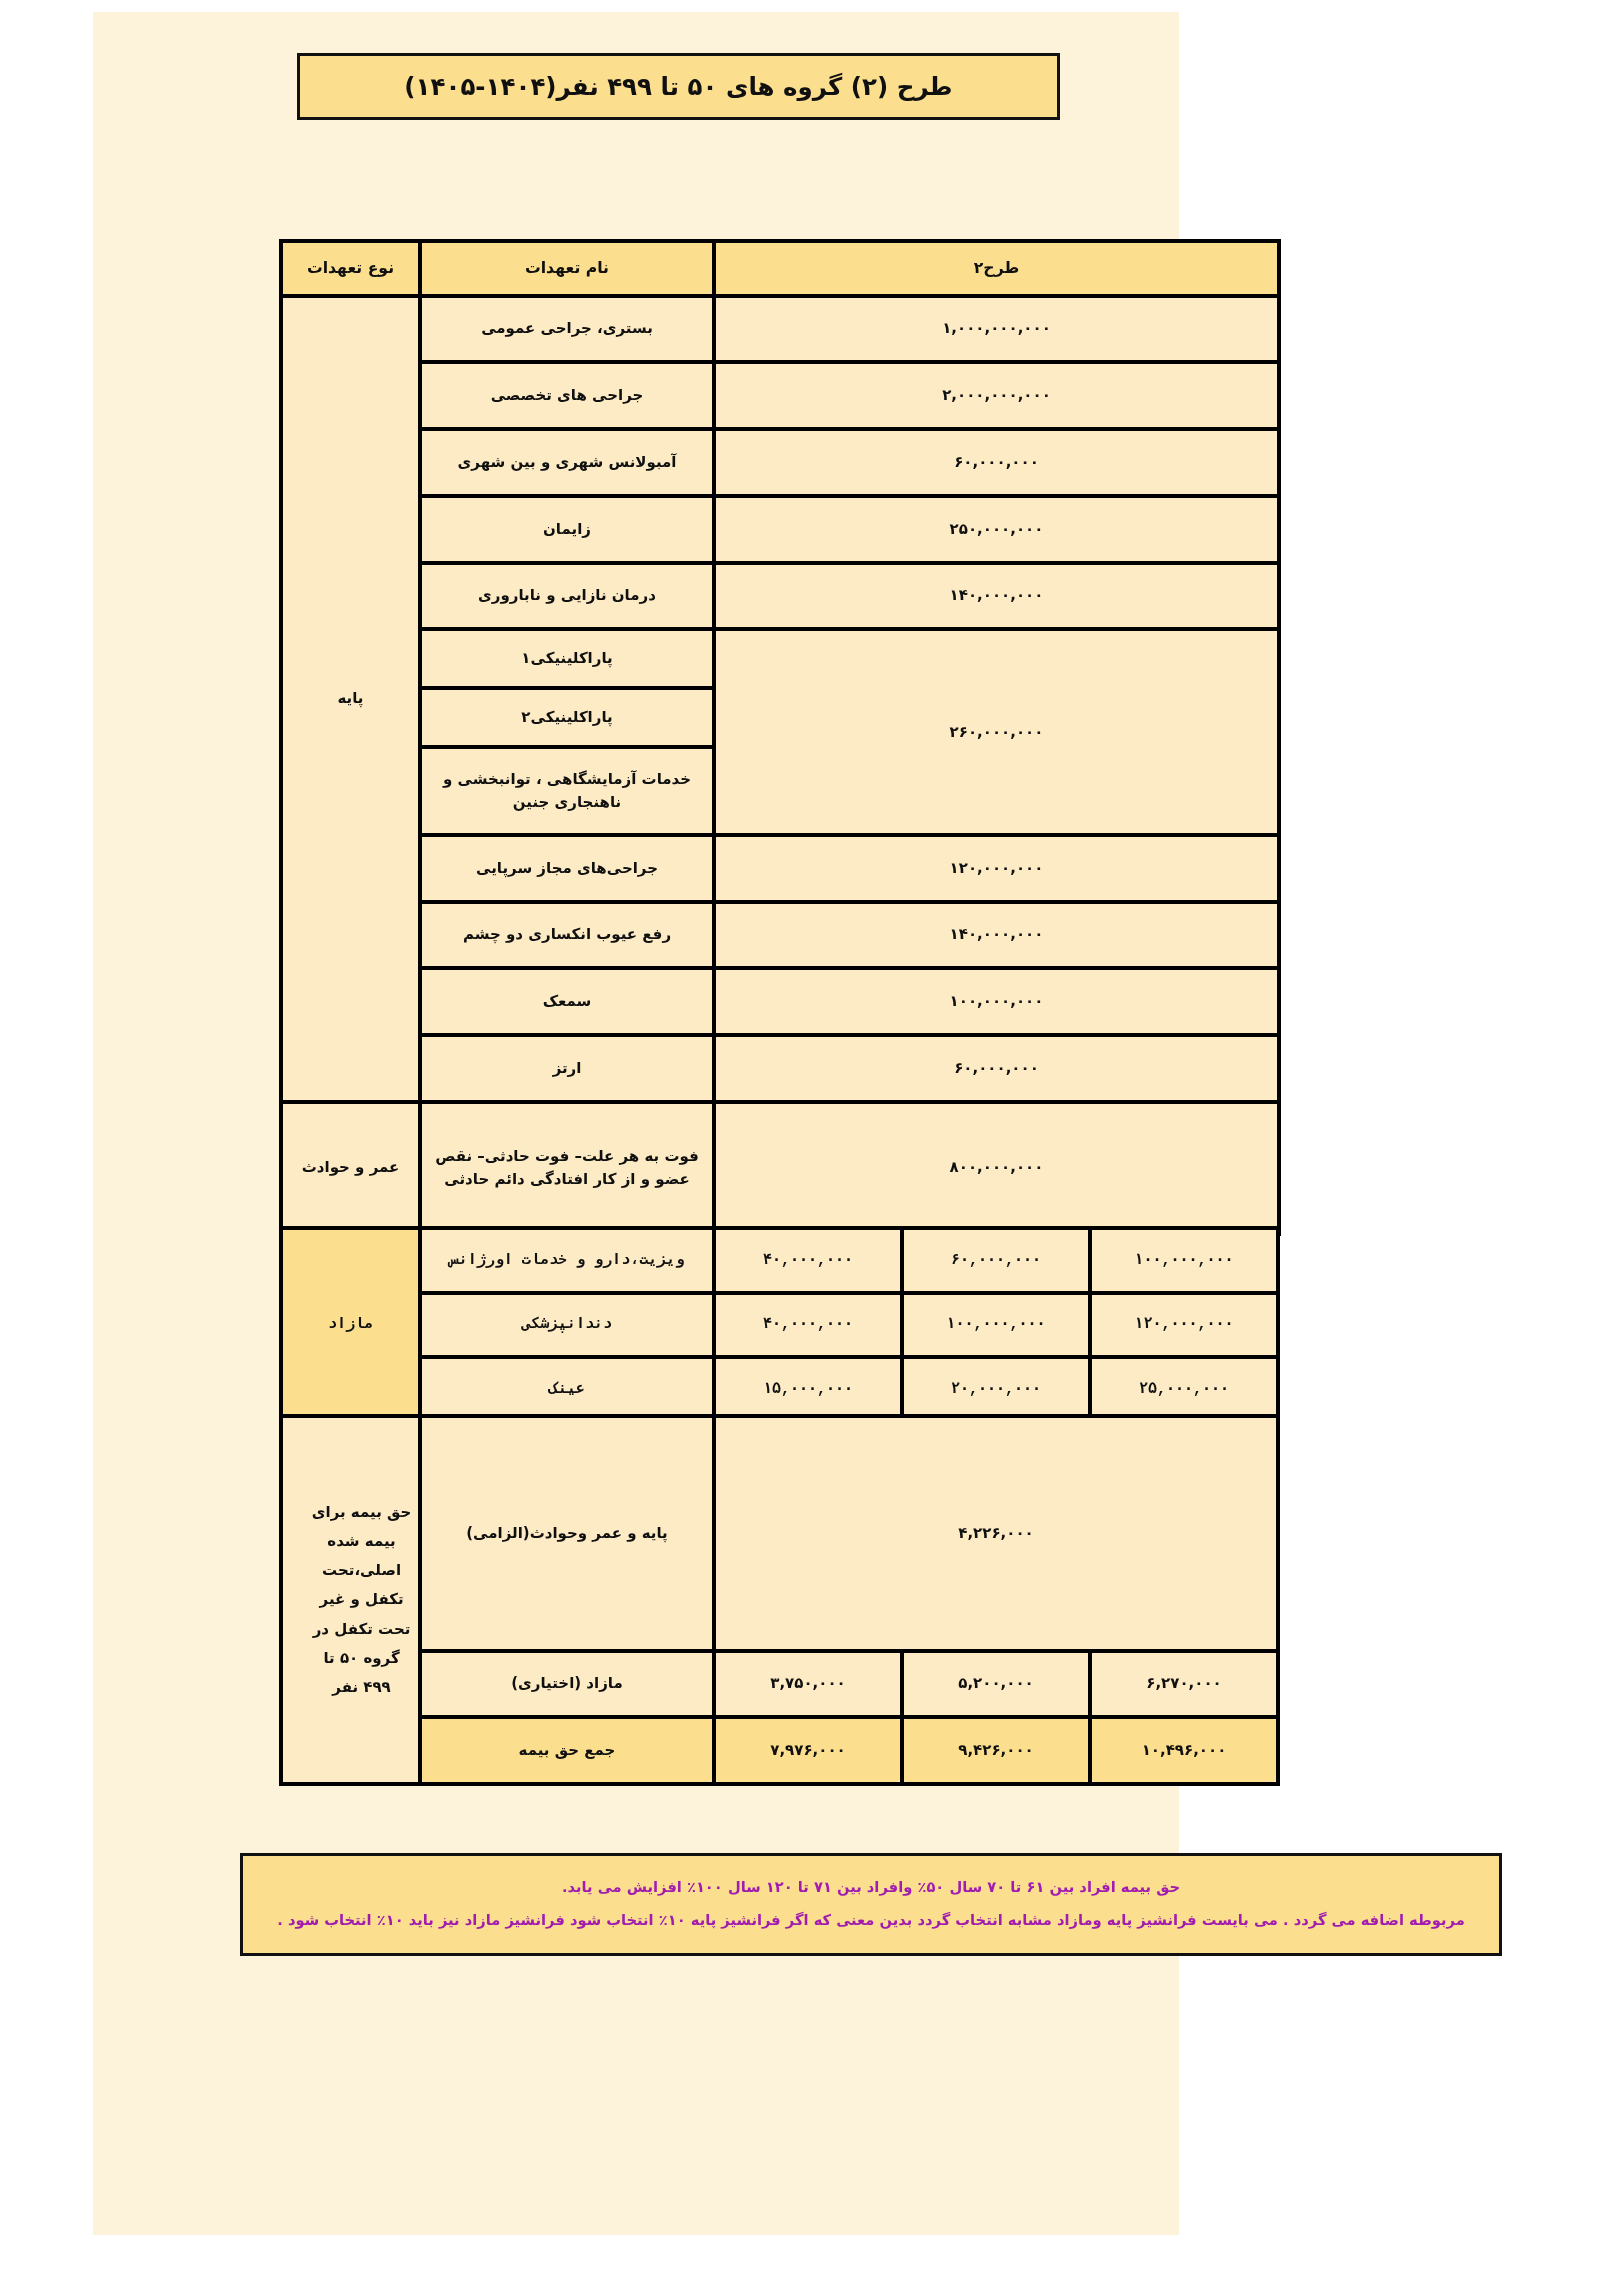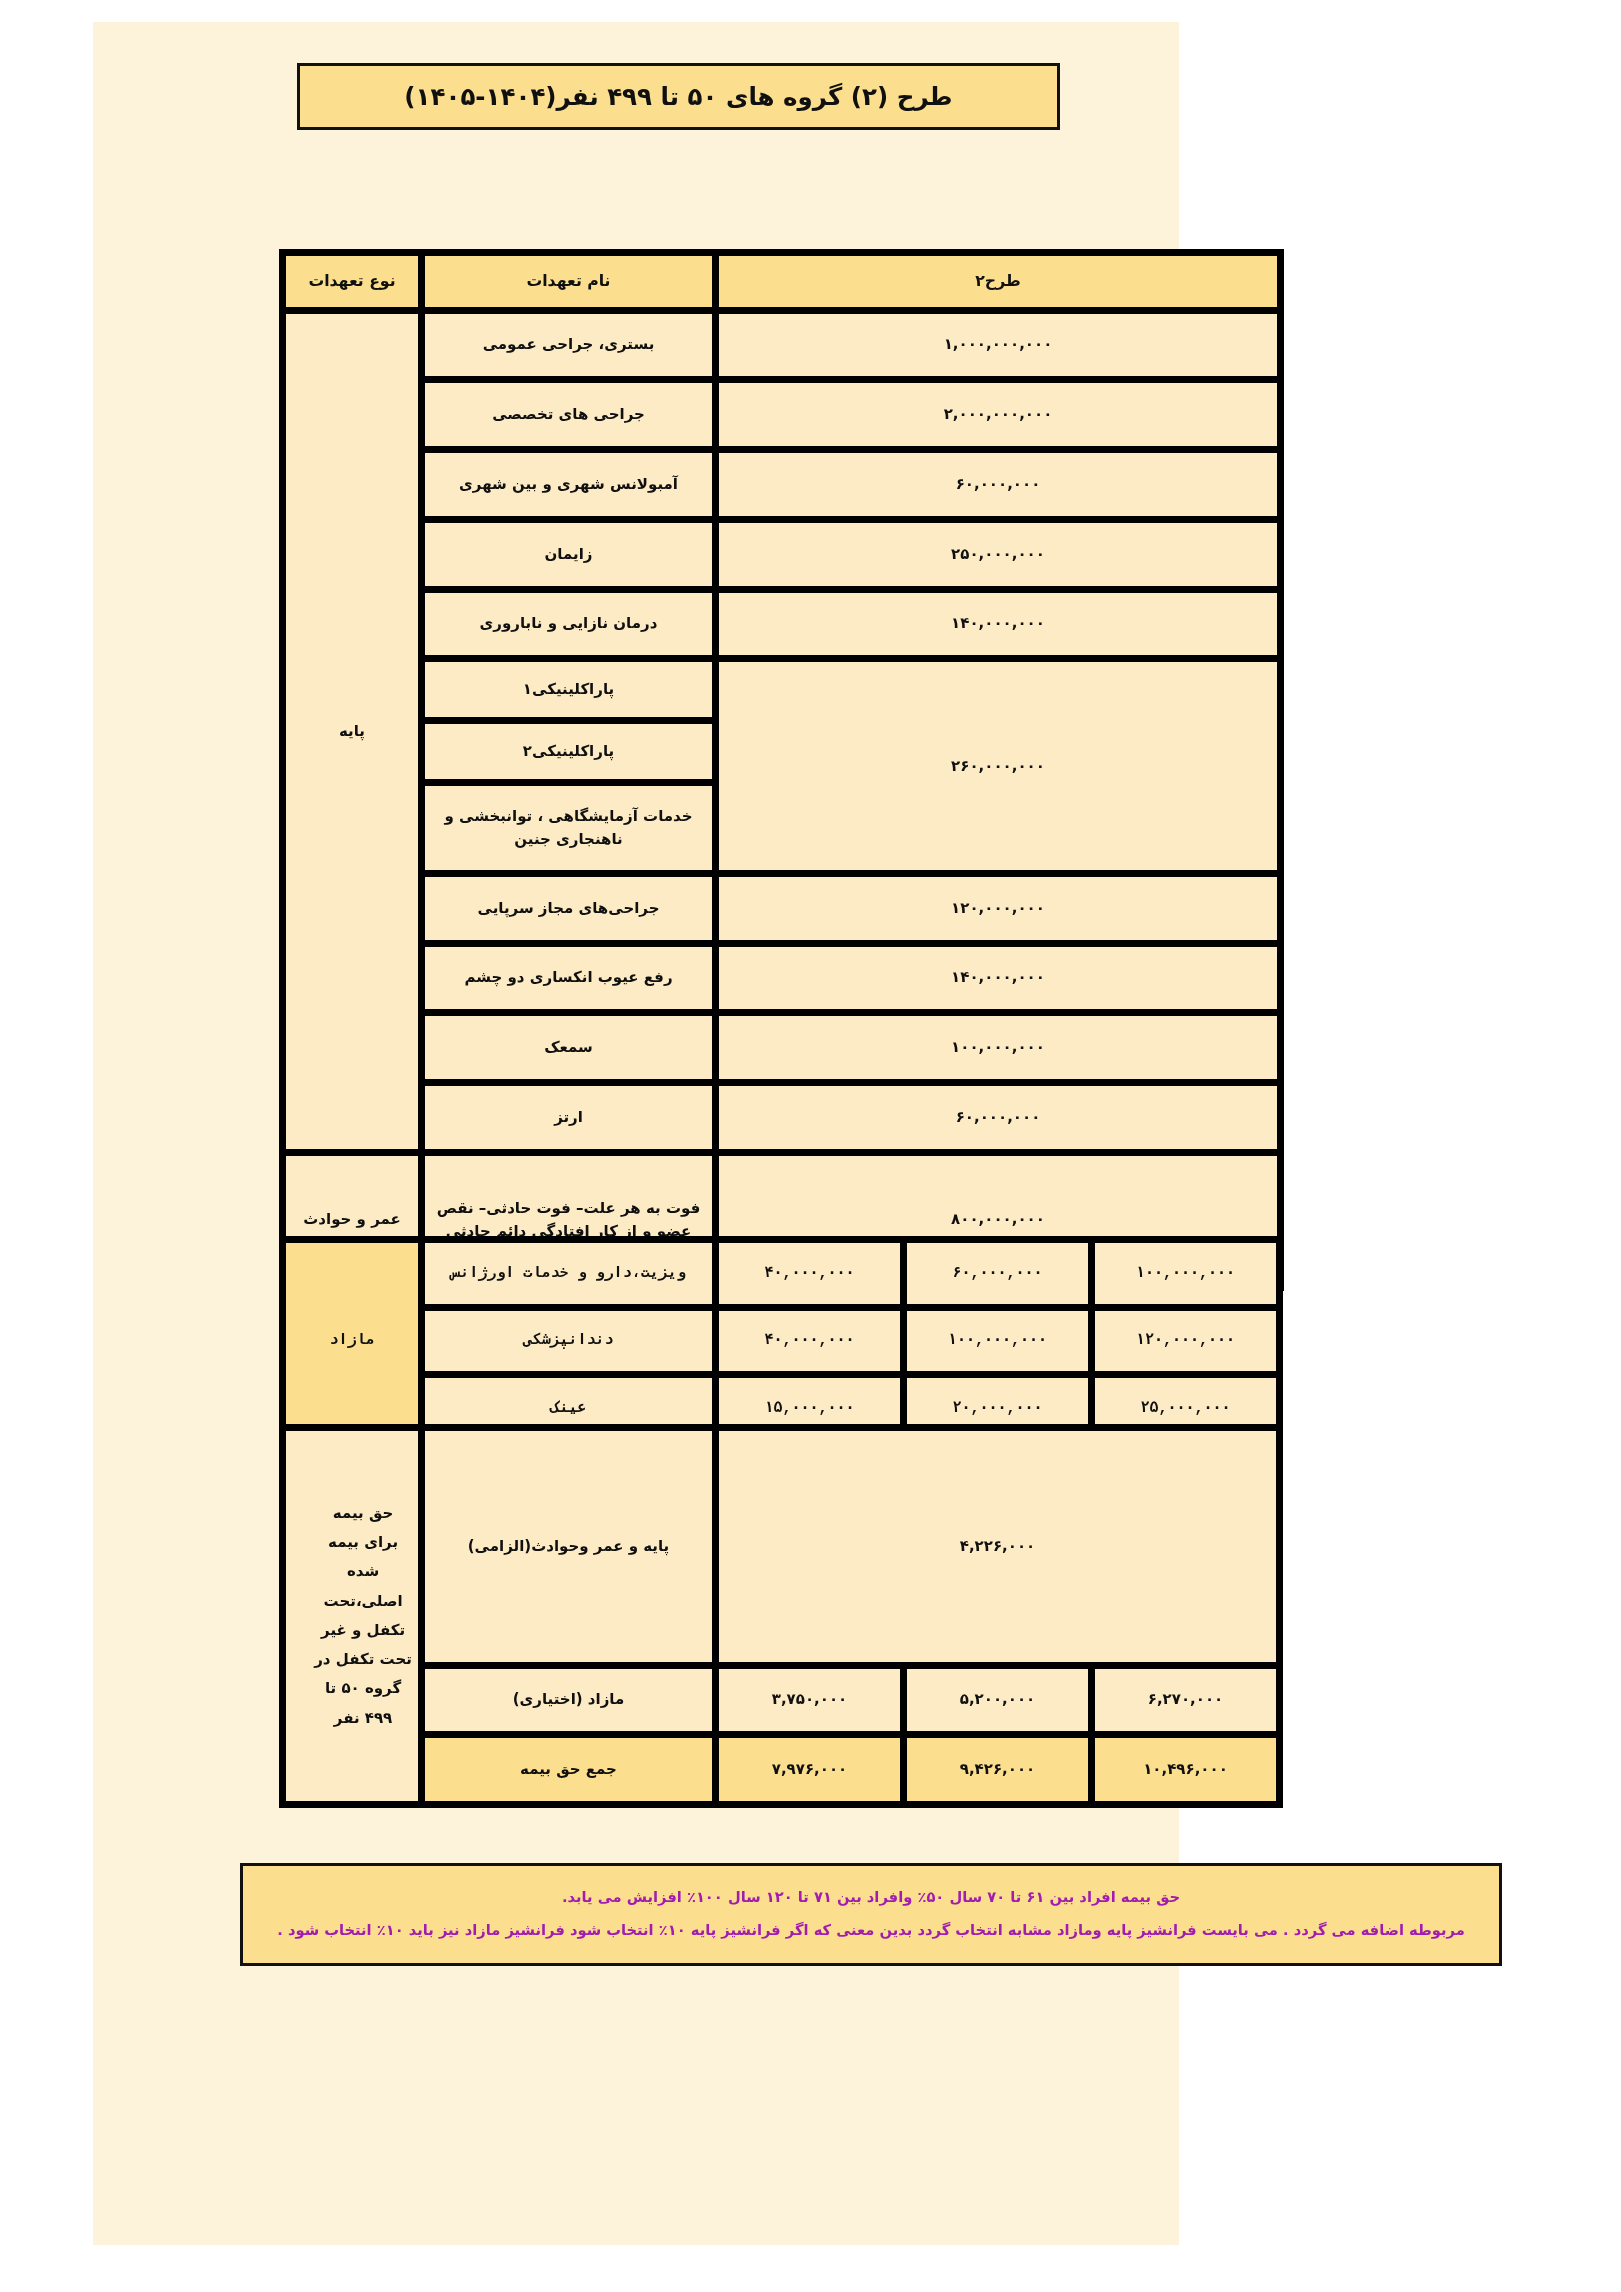--- a/index.html
+++ b/index.html
@@ -13,21 +13,20 @@
     font-family: "DejaVu Sans", "Liberation Sans", sans-serif;
     overflow: hidden;
   }
   .page {
     position: absolute;
     left: 93px;
     top: 11.8px;
     width: 1086px;
     height: 2223px;
     background: #FDF3DA;
-    margin-top: 10px;
   }
 
   
   .title-wrap {
     position: absolute;
     left: 204px;
     top: 41px;
     width: 763px;
     height: 67px;
     box-sizing: border-box;
@@ -47,21 +46,21 @@
 
   
   .tbl {
     position: absolute;
     border-collapse: collapse;
     border: 2.9px solid #111111;
     background: #FCEBC5;
     table-layout: fixed;
   }
   .tbl td, .tbl th {
-    border: 7px solid #000000;
+    border: 4px solid #000000;
     background: #FCEBC5;
     color: #101010;
     font-size: 15px;
     font-weight: bold;
     text-align: center;
     vertical-align: middle;
     padding: 3.9px 5.9px;
     line-height: 1.55;
   }
   .tbl th {

